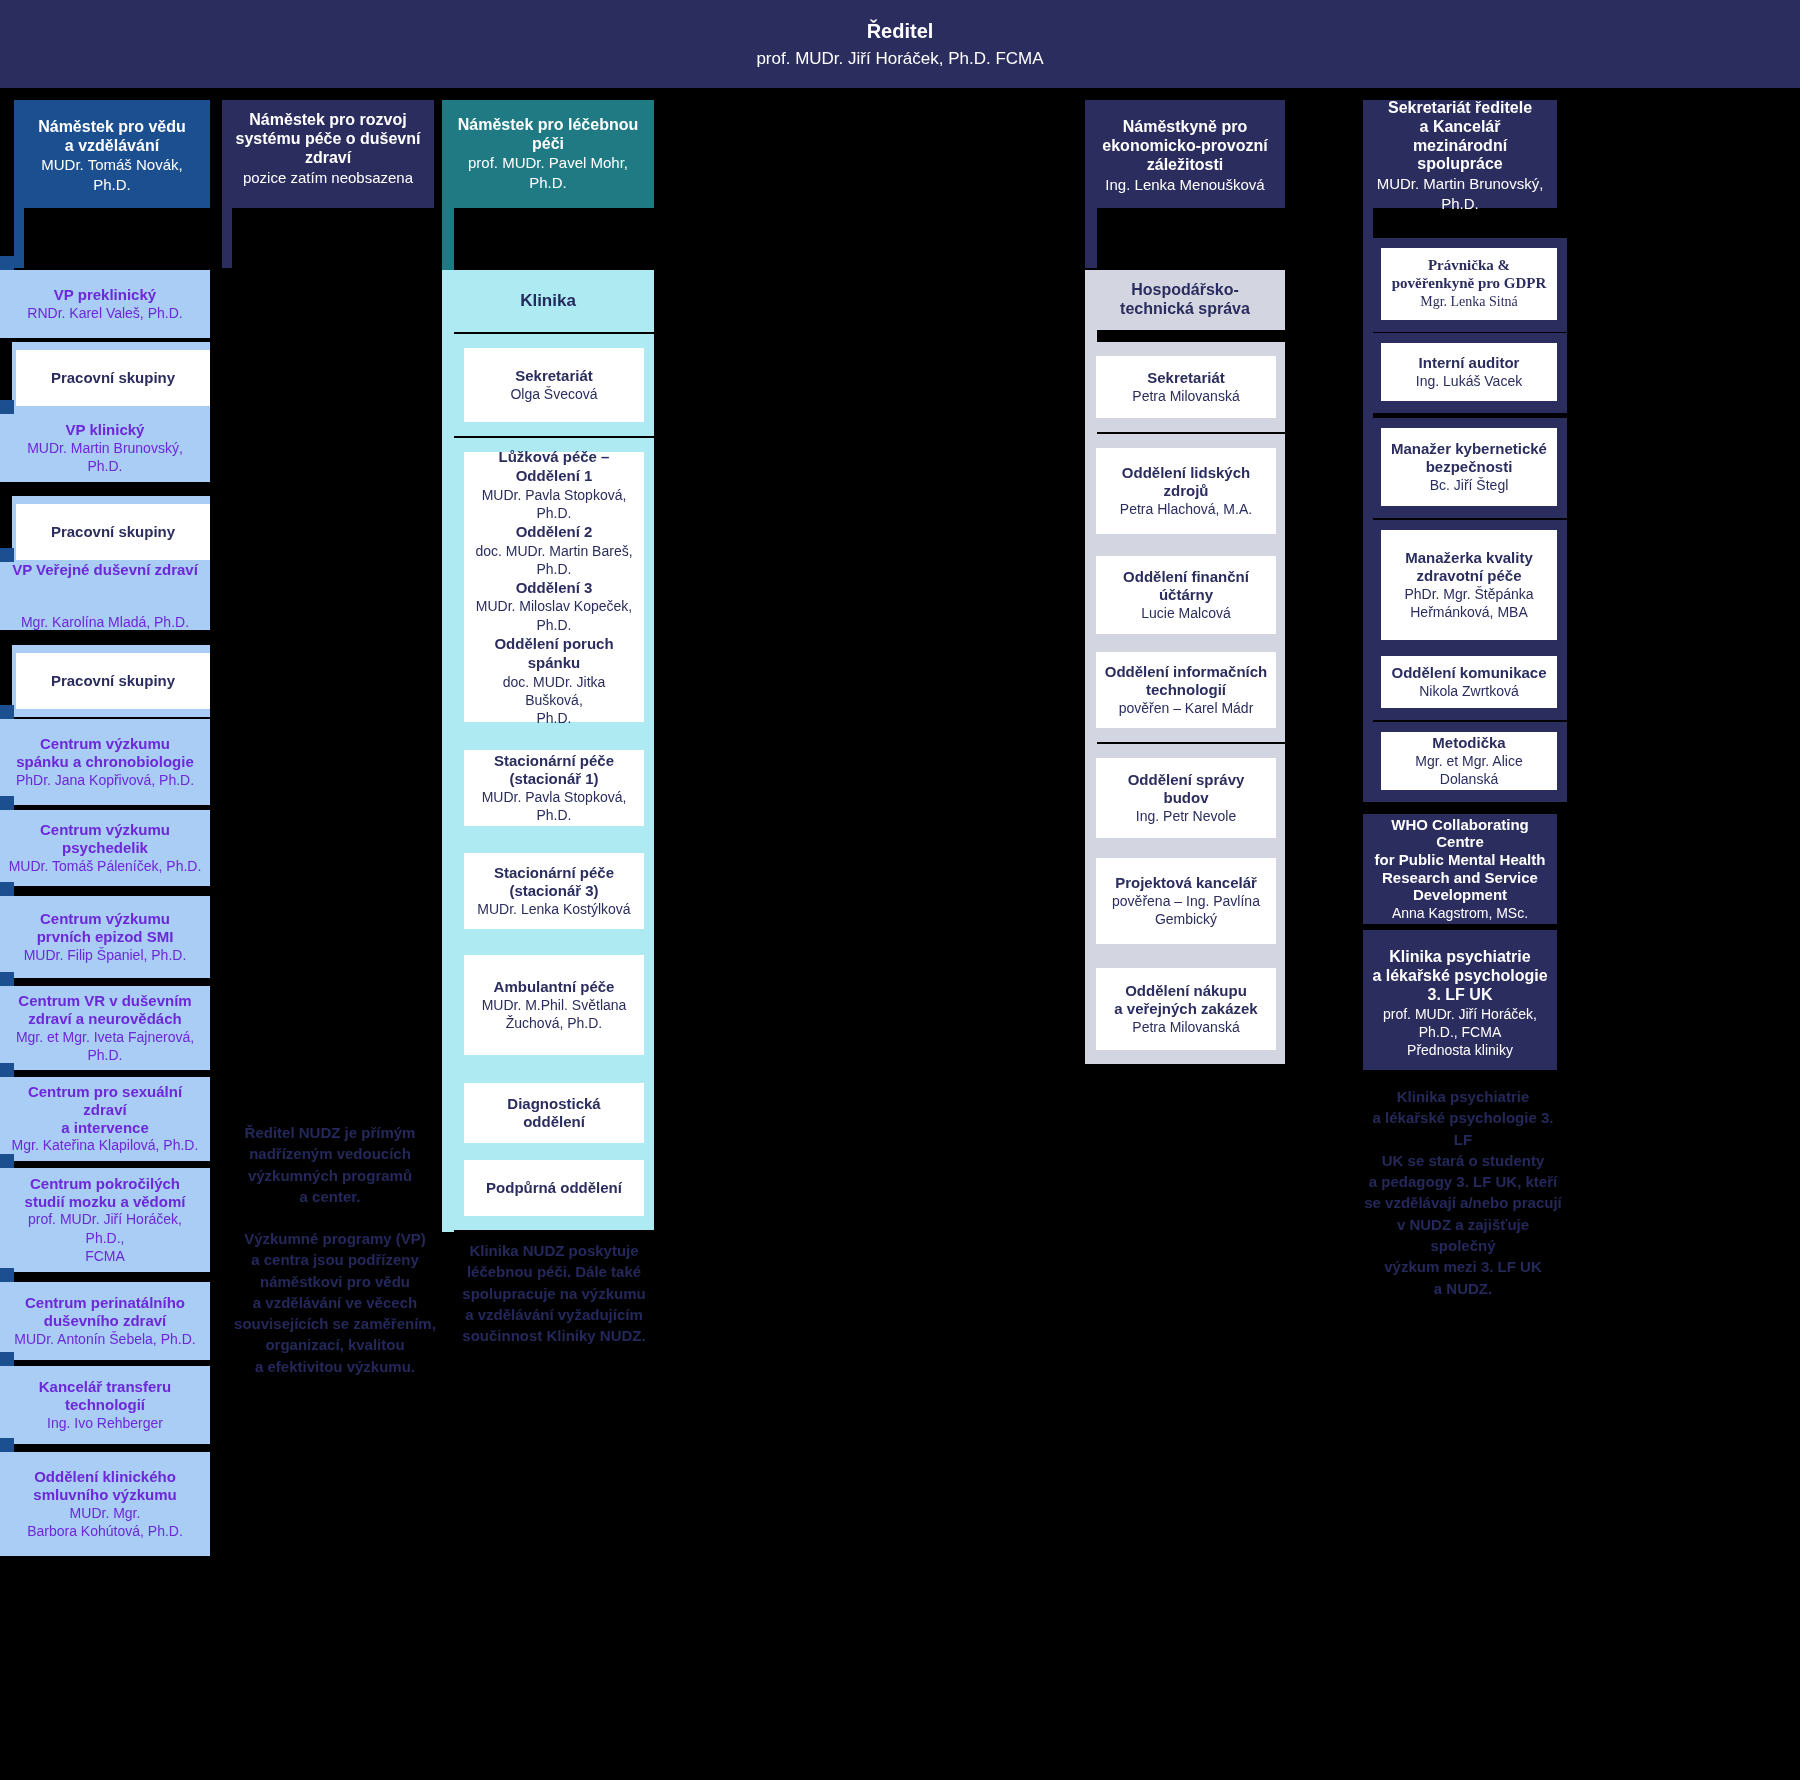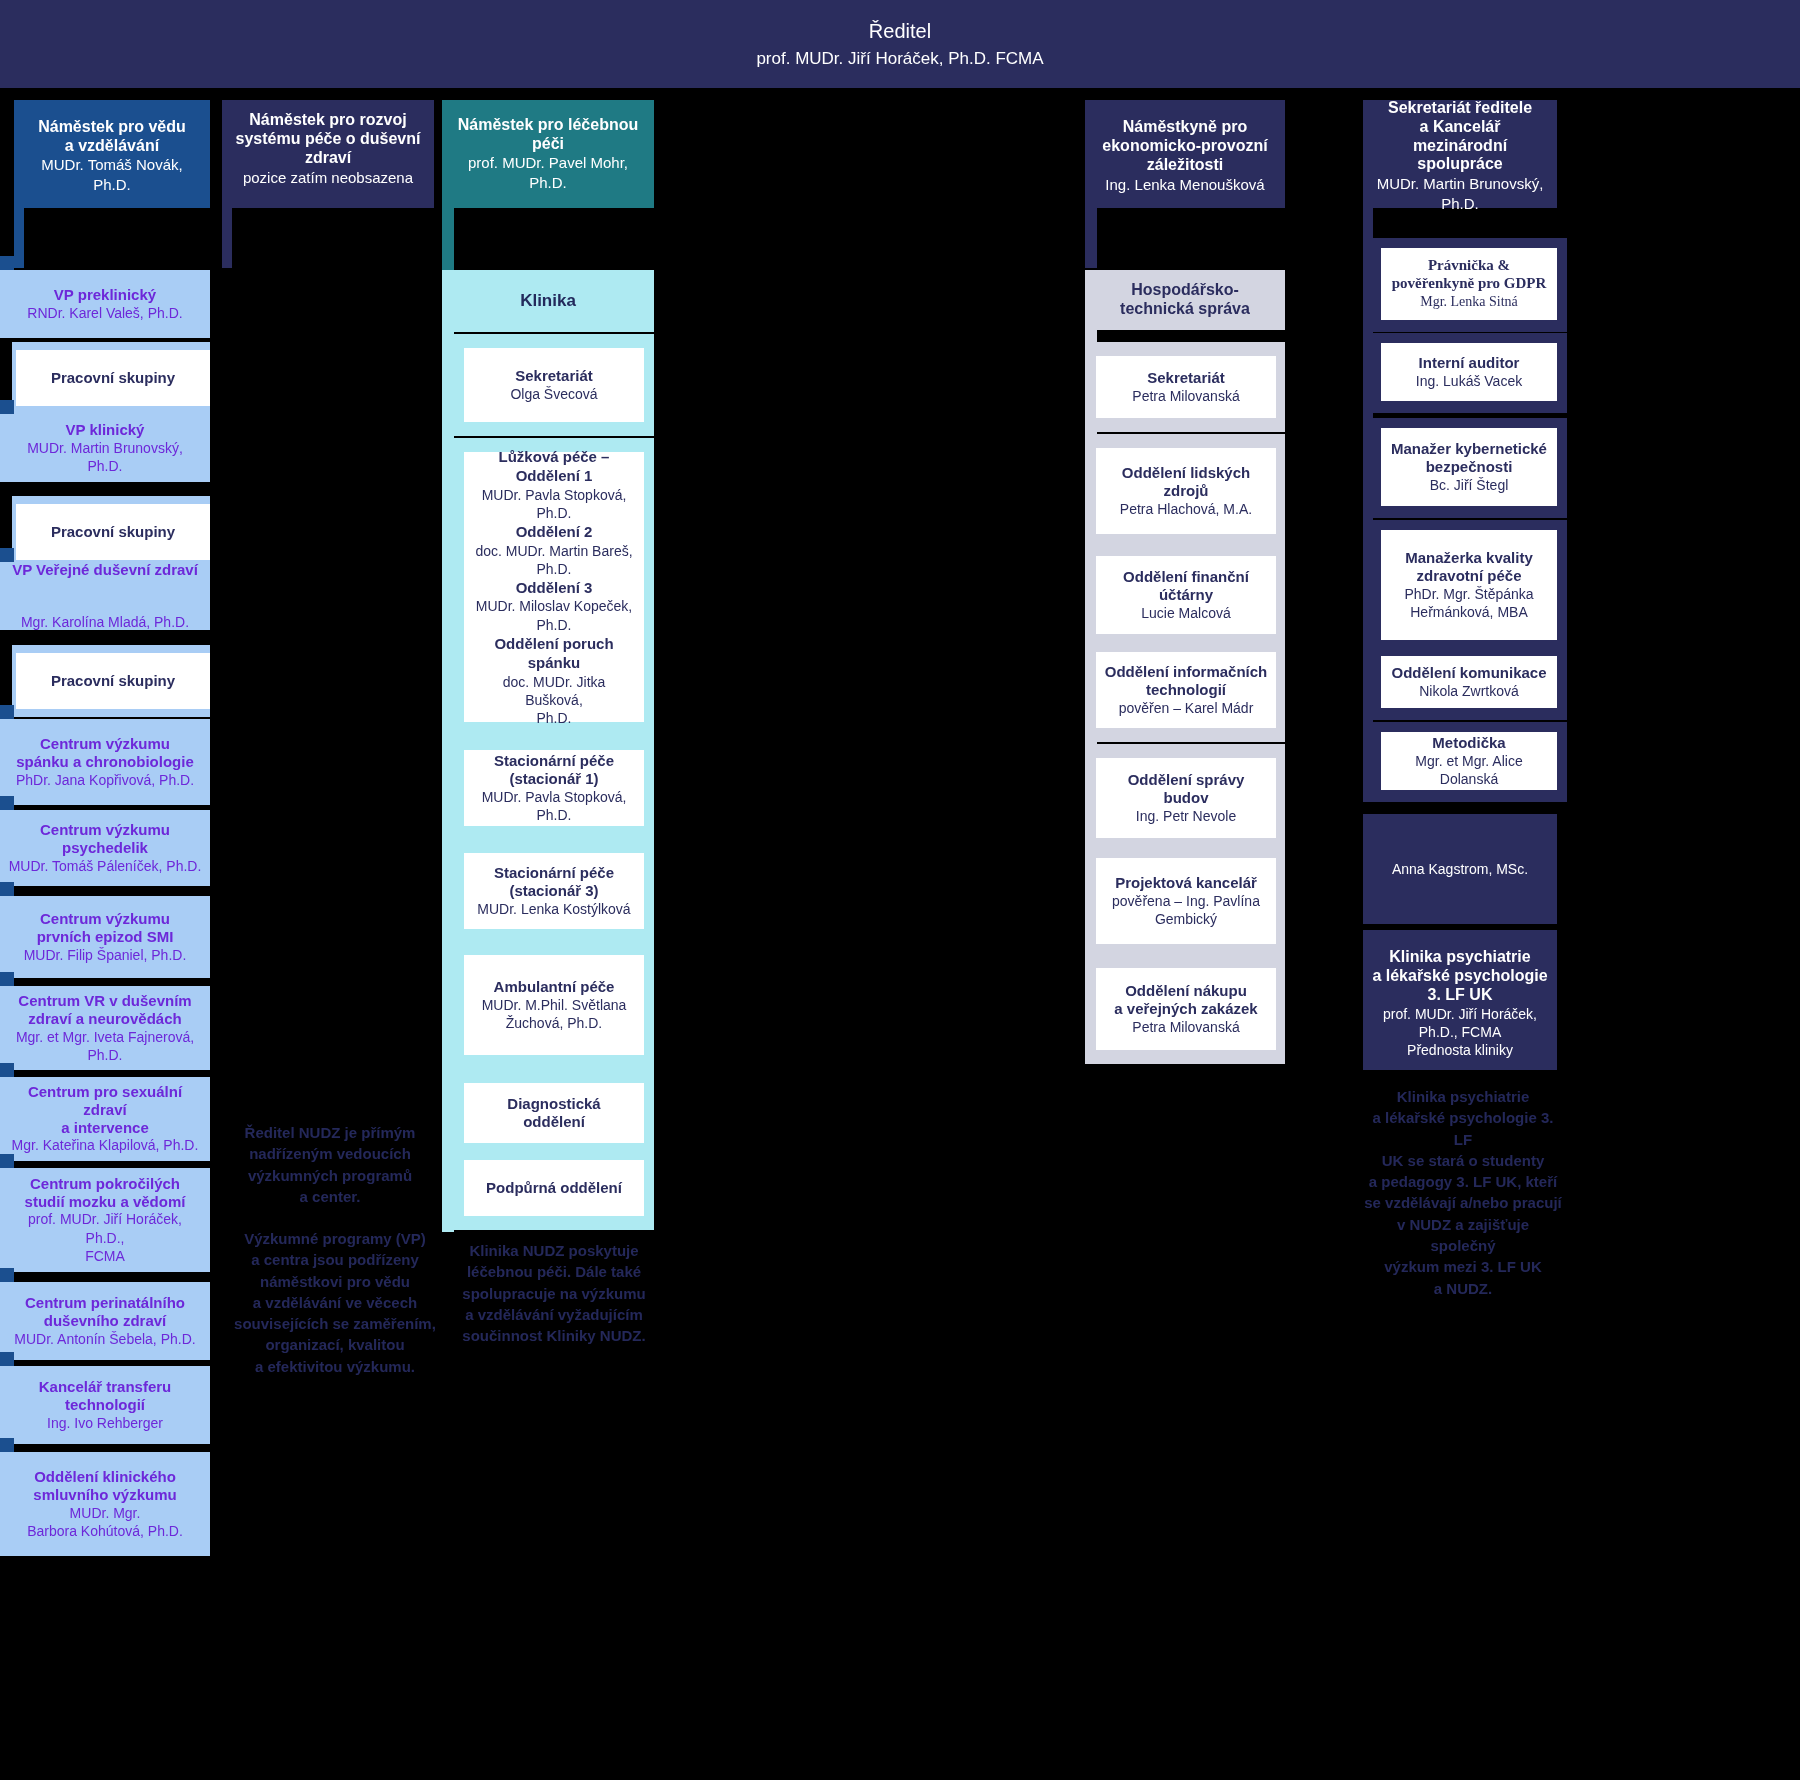--- a/index.html
+++ b/index.html
@@ -26,21 +26,21 @@
   .cyan     { background: #aeeaf2; color: #232a5c; }
   .gray     { background: #d3d5e1; color: #2b2d5e; }
   .white    { background: #ffffff; color: #2b2d5e; }
 
   
   #director {
     position: absolute; left: 0; top: 0; width: 1800px; height: 88px;
     background: #2b2d5e; color: #fff;
     display: flex; flex-direction: column; align-items: center; justify-content: center;
   }
-  #director .title { font-size: 20px; font-weight: normal; }
+  #director .title { font-size: 20px; font-weight: bold; }
   #director .sub   { font-size: 17px; margin-top: 6px; }
 
   
   .footnote { position: absolute; color: #24285a; font-weight: bold;
               text-align: center; line-height: 1.42; }
 </style>
 </head>
 <body>
 
 <div id="root">
@@ -262,20 +262,21 @@
       <div class="node white" style="left: 1381px; top: 656px; width: 176px; height: 52px;">
         <div class="title" style="font-size:15px">Oddělení komunikace</div>
         <div class="sub" style="font-size:14px">Nikola Zwrtková</div>
       </div>
       <div style="position: absolute; left: 1371px; top: 722px; width: 196px; height: 80px; background: rgb(43, 45, 94);"></div>
       <div class="node white" style="left: 1381px; top: 732px; width: 176px; height: 58px;">
         <div class="title" style="font-size:15px">Metodička</div>
         <div class="sub" style="font-size:14px">Mgr. et Mgr. Alice Dolanská</div>
       </div>
       <div class="node navy" style="left: 1363px; top: 814px; width: 194px; height: 110px;">
+        <div class="title" style="font-size:15px">WHO Collaborating Centre<br>for Public Mental Health<br>Research and Service<br>Development</div>
         <div class="sub" style="font-size:14px">Anna Kagstrom, MSc.</div>
       </div>
       <div style="position: absolute; left: 1363px; top: 930px; width: 194px; height: 8px; background: rgb(43, 45, 94);"></div>
       <div class="node navy" style="left: 1363px; top: 938px; width: 194px; height: 132px;">
         <div class="title" style="font-size:16px">Klinika psychiatrie<br>a lékařské psychologie<br>3. LF UK</div>
         <div class="sub" style="font-size:14px">prof. MUDr. Jiří Horáček,<br>Ph.D., FCMA</div>
         <div class="sub" style="font-size:14px">Přednosta kliniky</div>
       </div>
     </div>
   <div id="notes">

